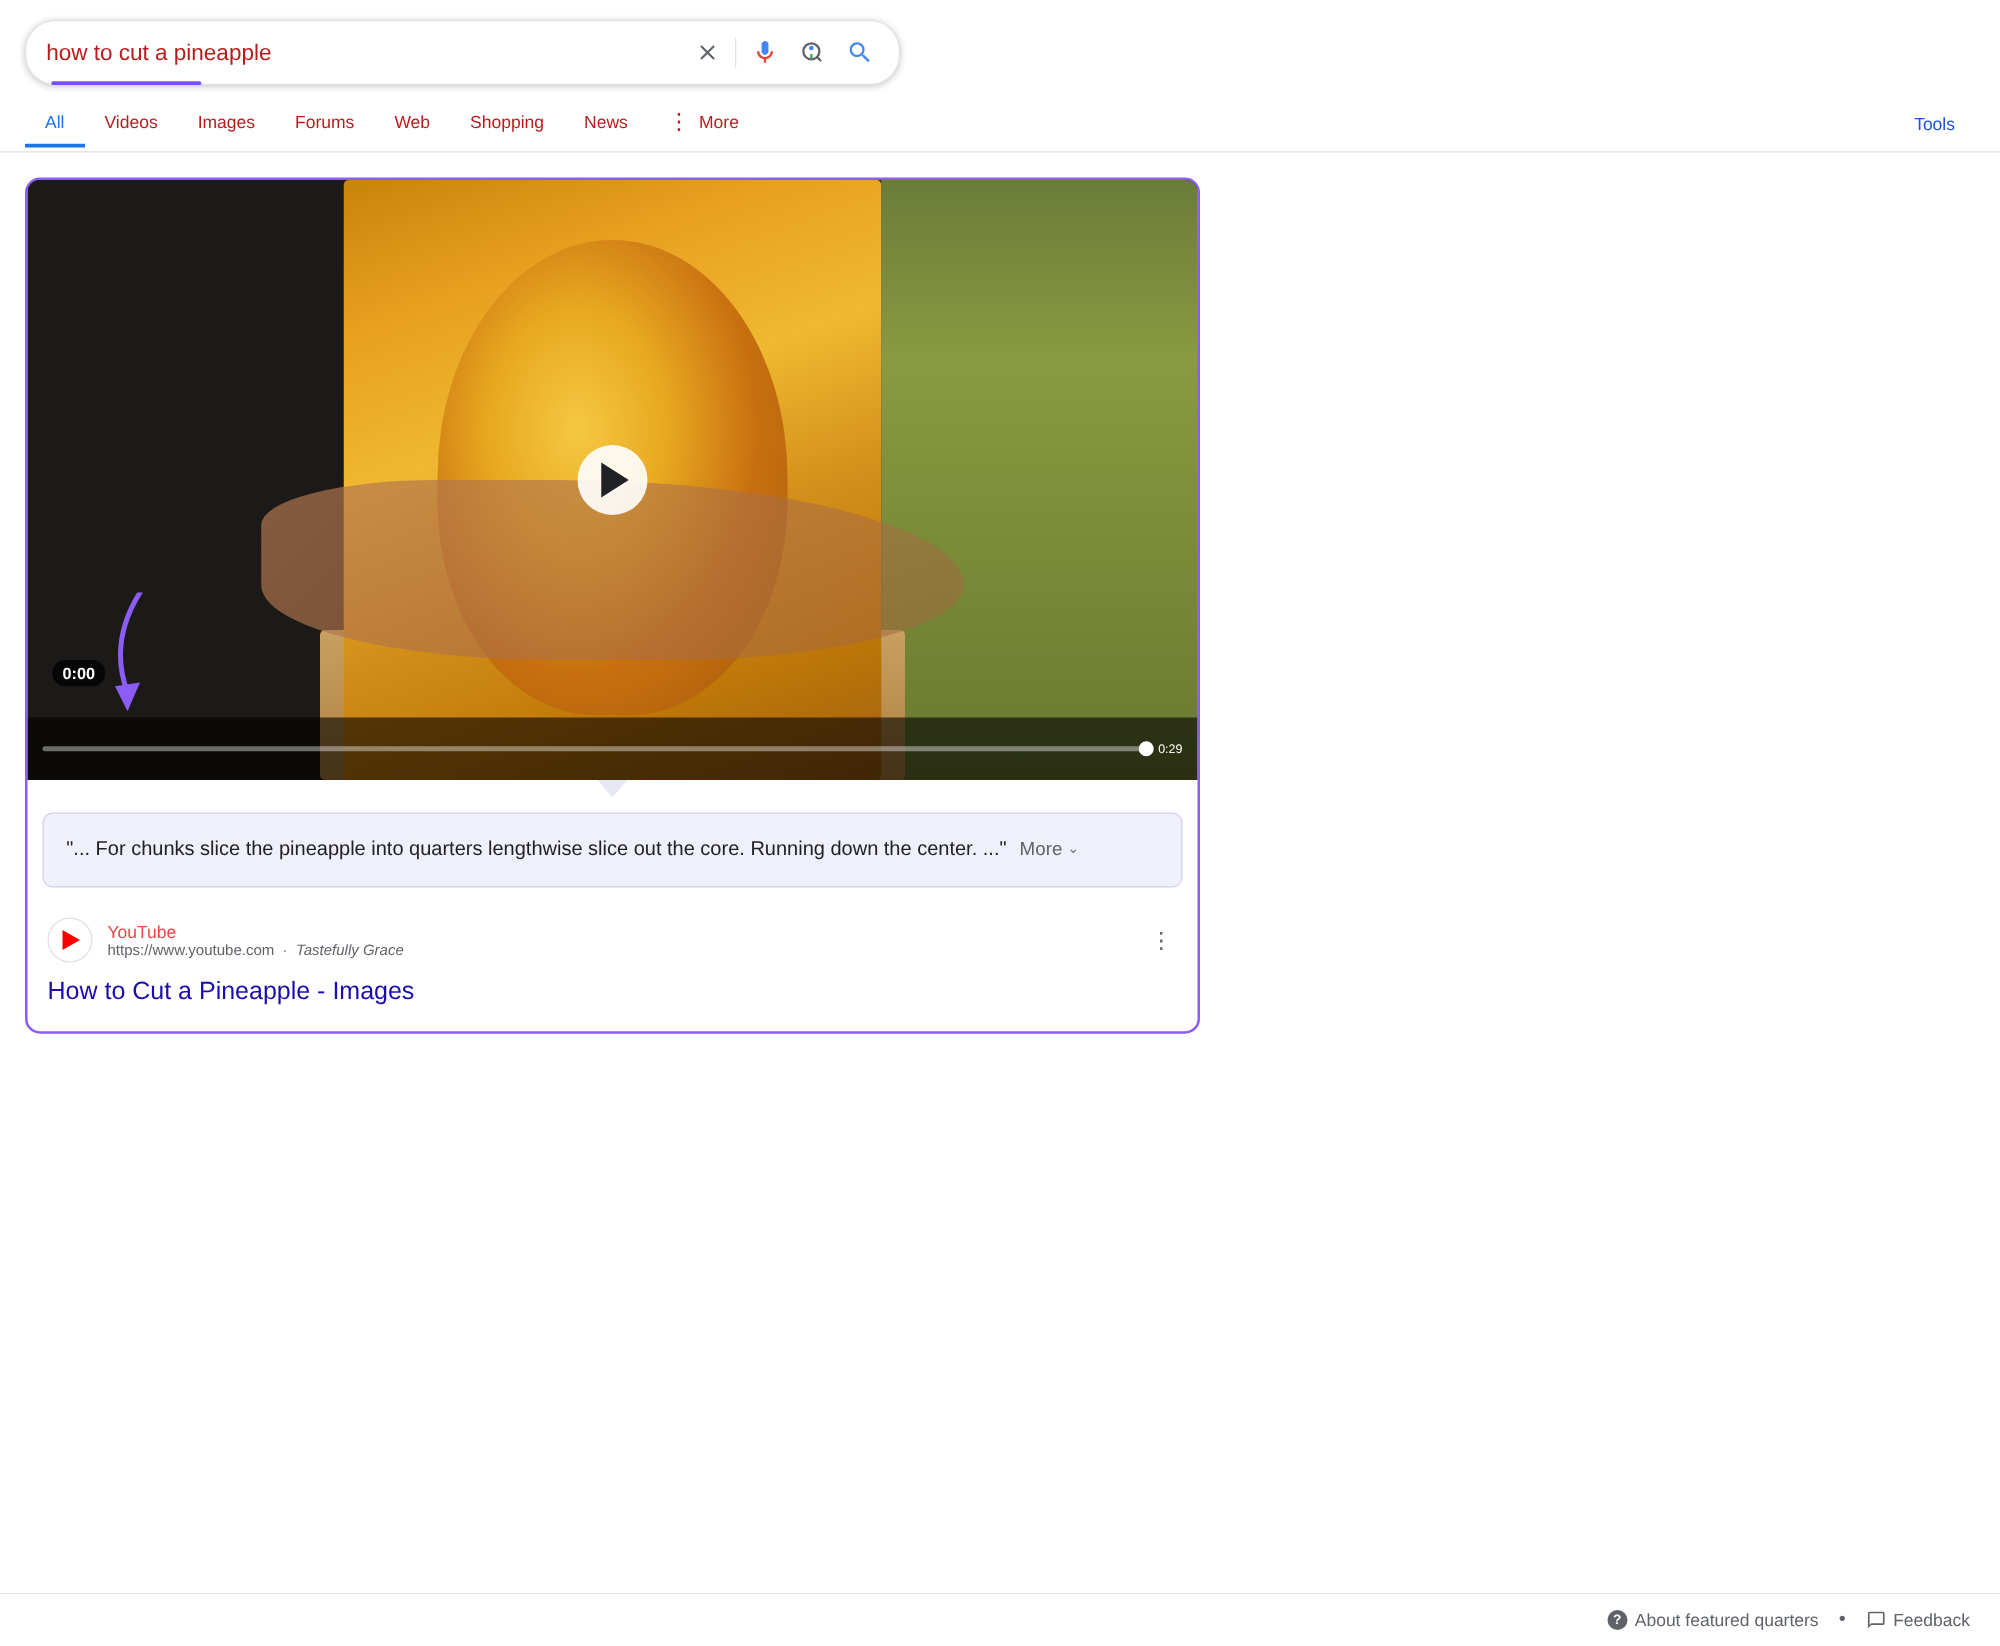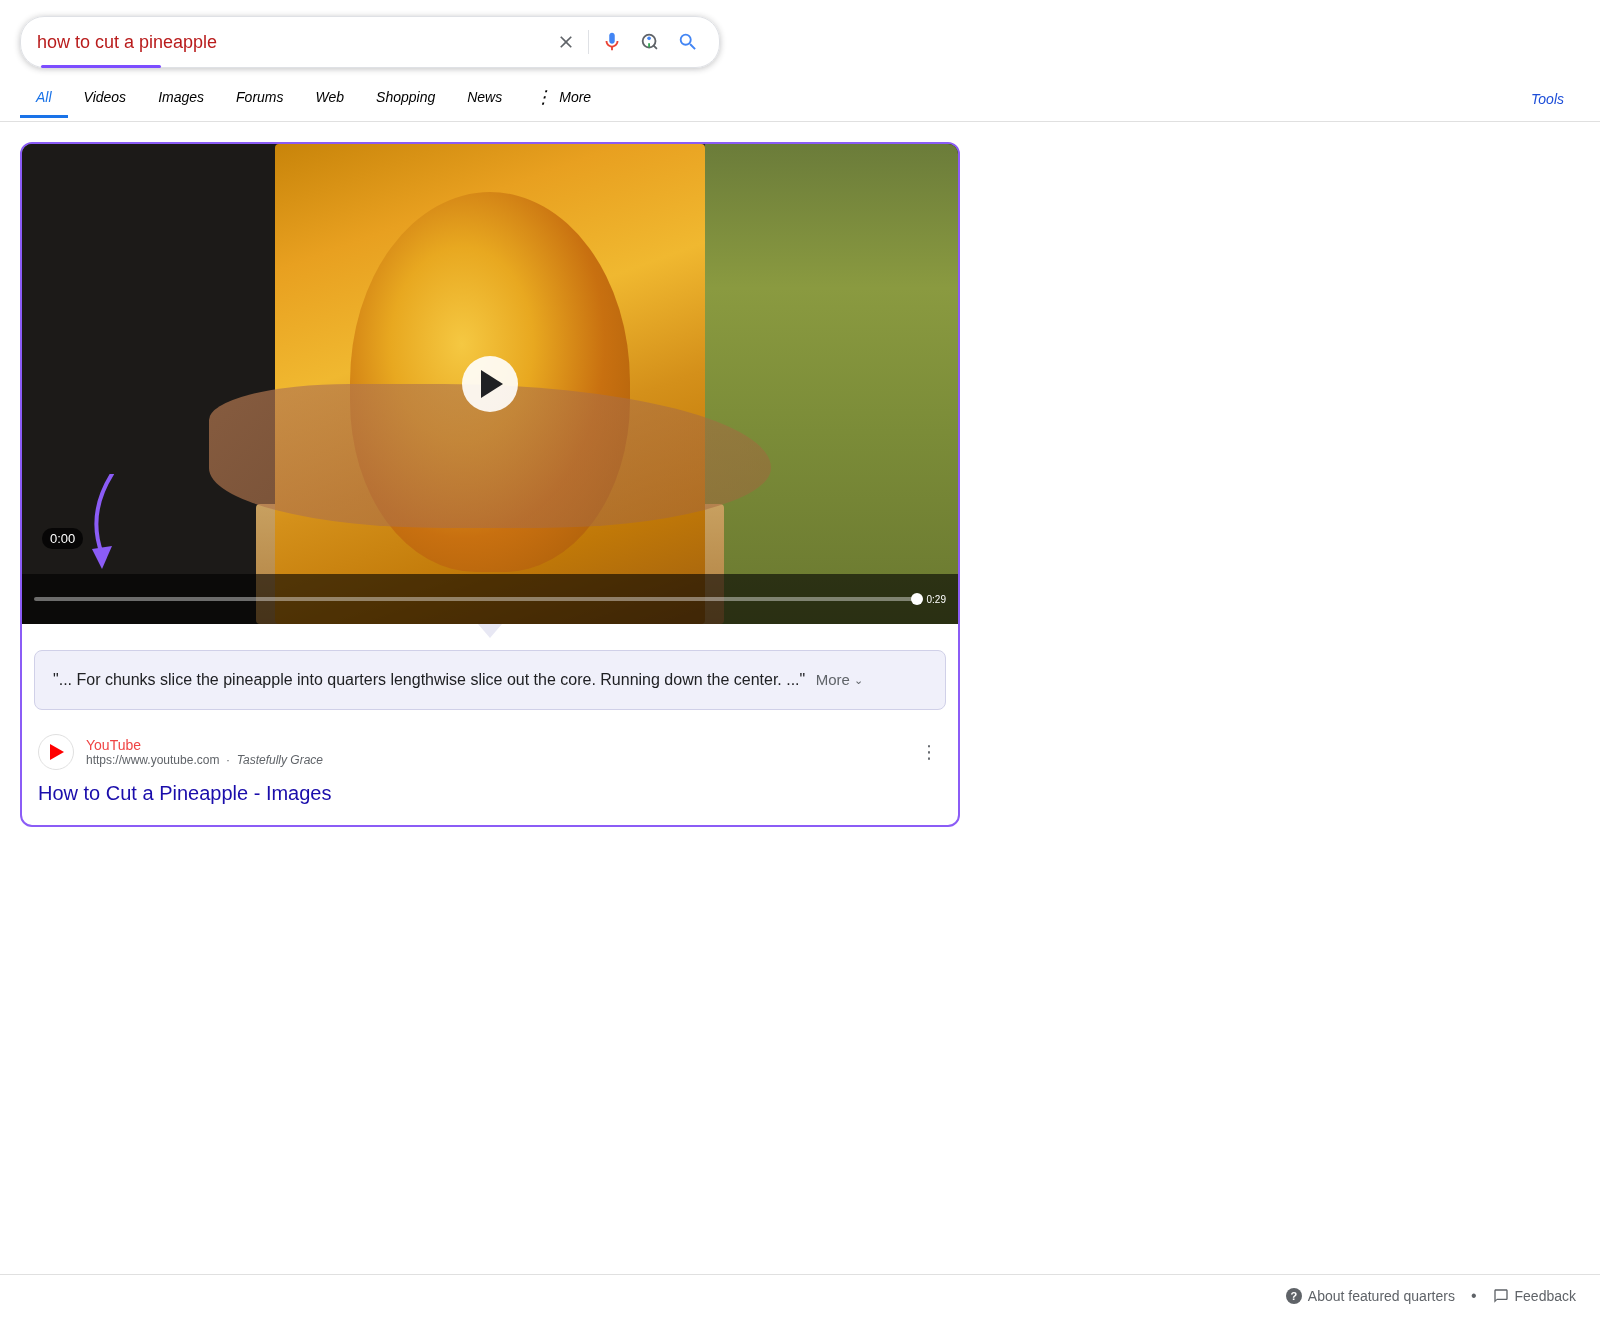--- a/index.html
+++ b/index.html
@@ -67,26 +67,25 @@
     
     .search-submit svg { width: 22px; height: 22px; }
 
     
     .nav-tabs {
       display: flex;
       align-items: center;
       padding: 8px 20px 0 20px;
       border-bottom: 1px solid #e0e0e0;
       gap: 0;
-      font-style: italic;
     }
     .nav-tab {
       padding: 10px 16px;
       font-size: 14px;
-      color: #000000;
+      color: #b91c1c;
       cursor: pointer;
       border-bottom: 3px solid transparent;
       white-space: nowrap;
       display: flex;
       align-items: center;
       gap: 4px;
     }
     .nav-tab.active {
       color: #1a73e8;
       border-bottom: 3px solid #1a73e8;
@@ -192,21 +191,21 @@
     
     .time-badge {
       position: absolute;
       bottom: 75px;
       left: 20px;
       background: rgba(0,0,0,0.75);
       color: #fff;
       font-size: 13px;
       padding: 3px 8px;
       border-radius: 10px;
-      font-weight: 400;
+      font-weight: 700;
       margin-top: 22px;
     }
 
     
     .progress-bar-container {
       position: absolute;
       bottom: 0;
       left: 0; right: 0;
       height: 50px;
       background: rgba(0,0,0,0.6);

